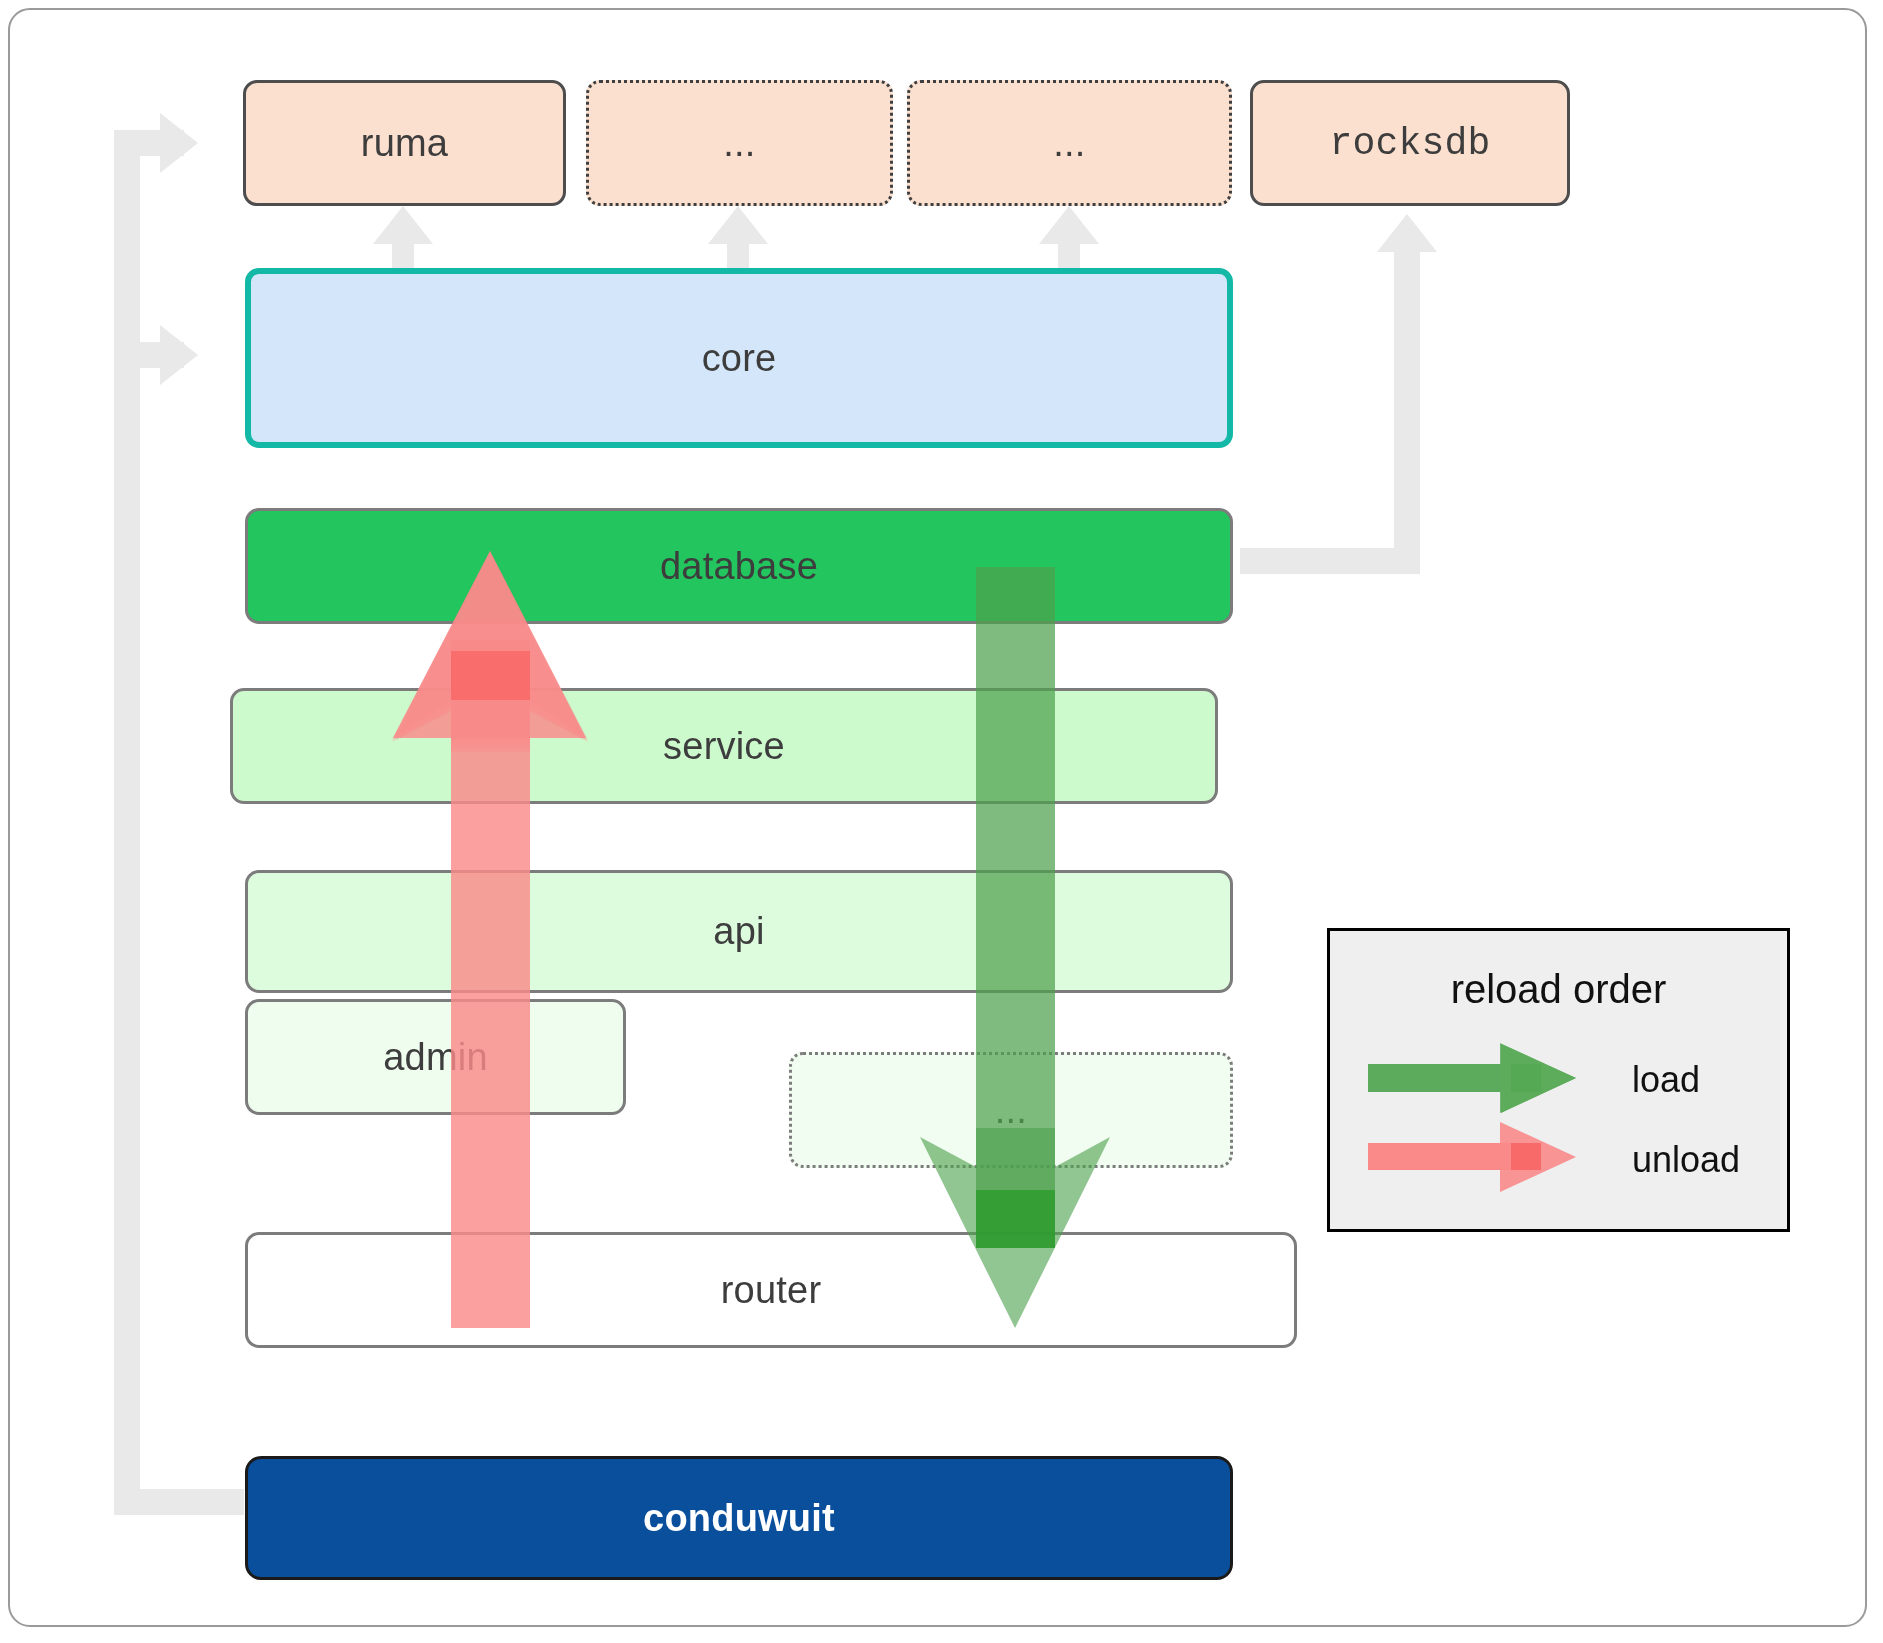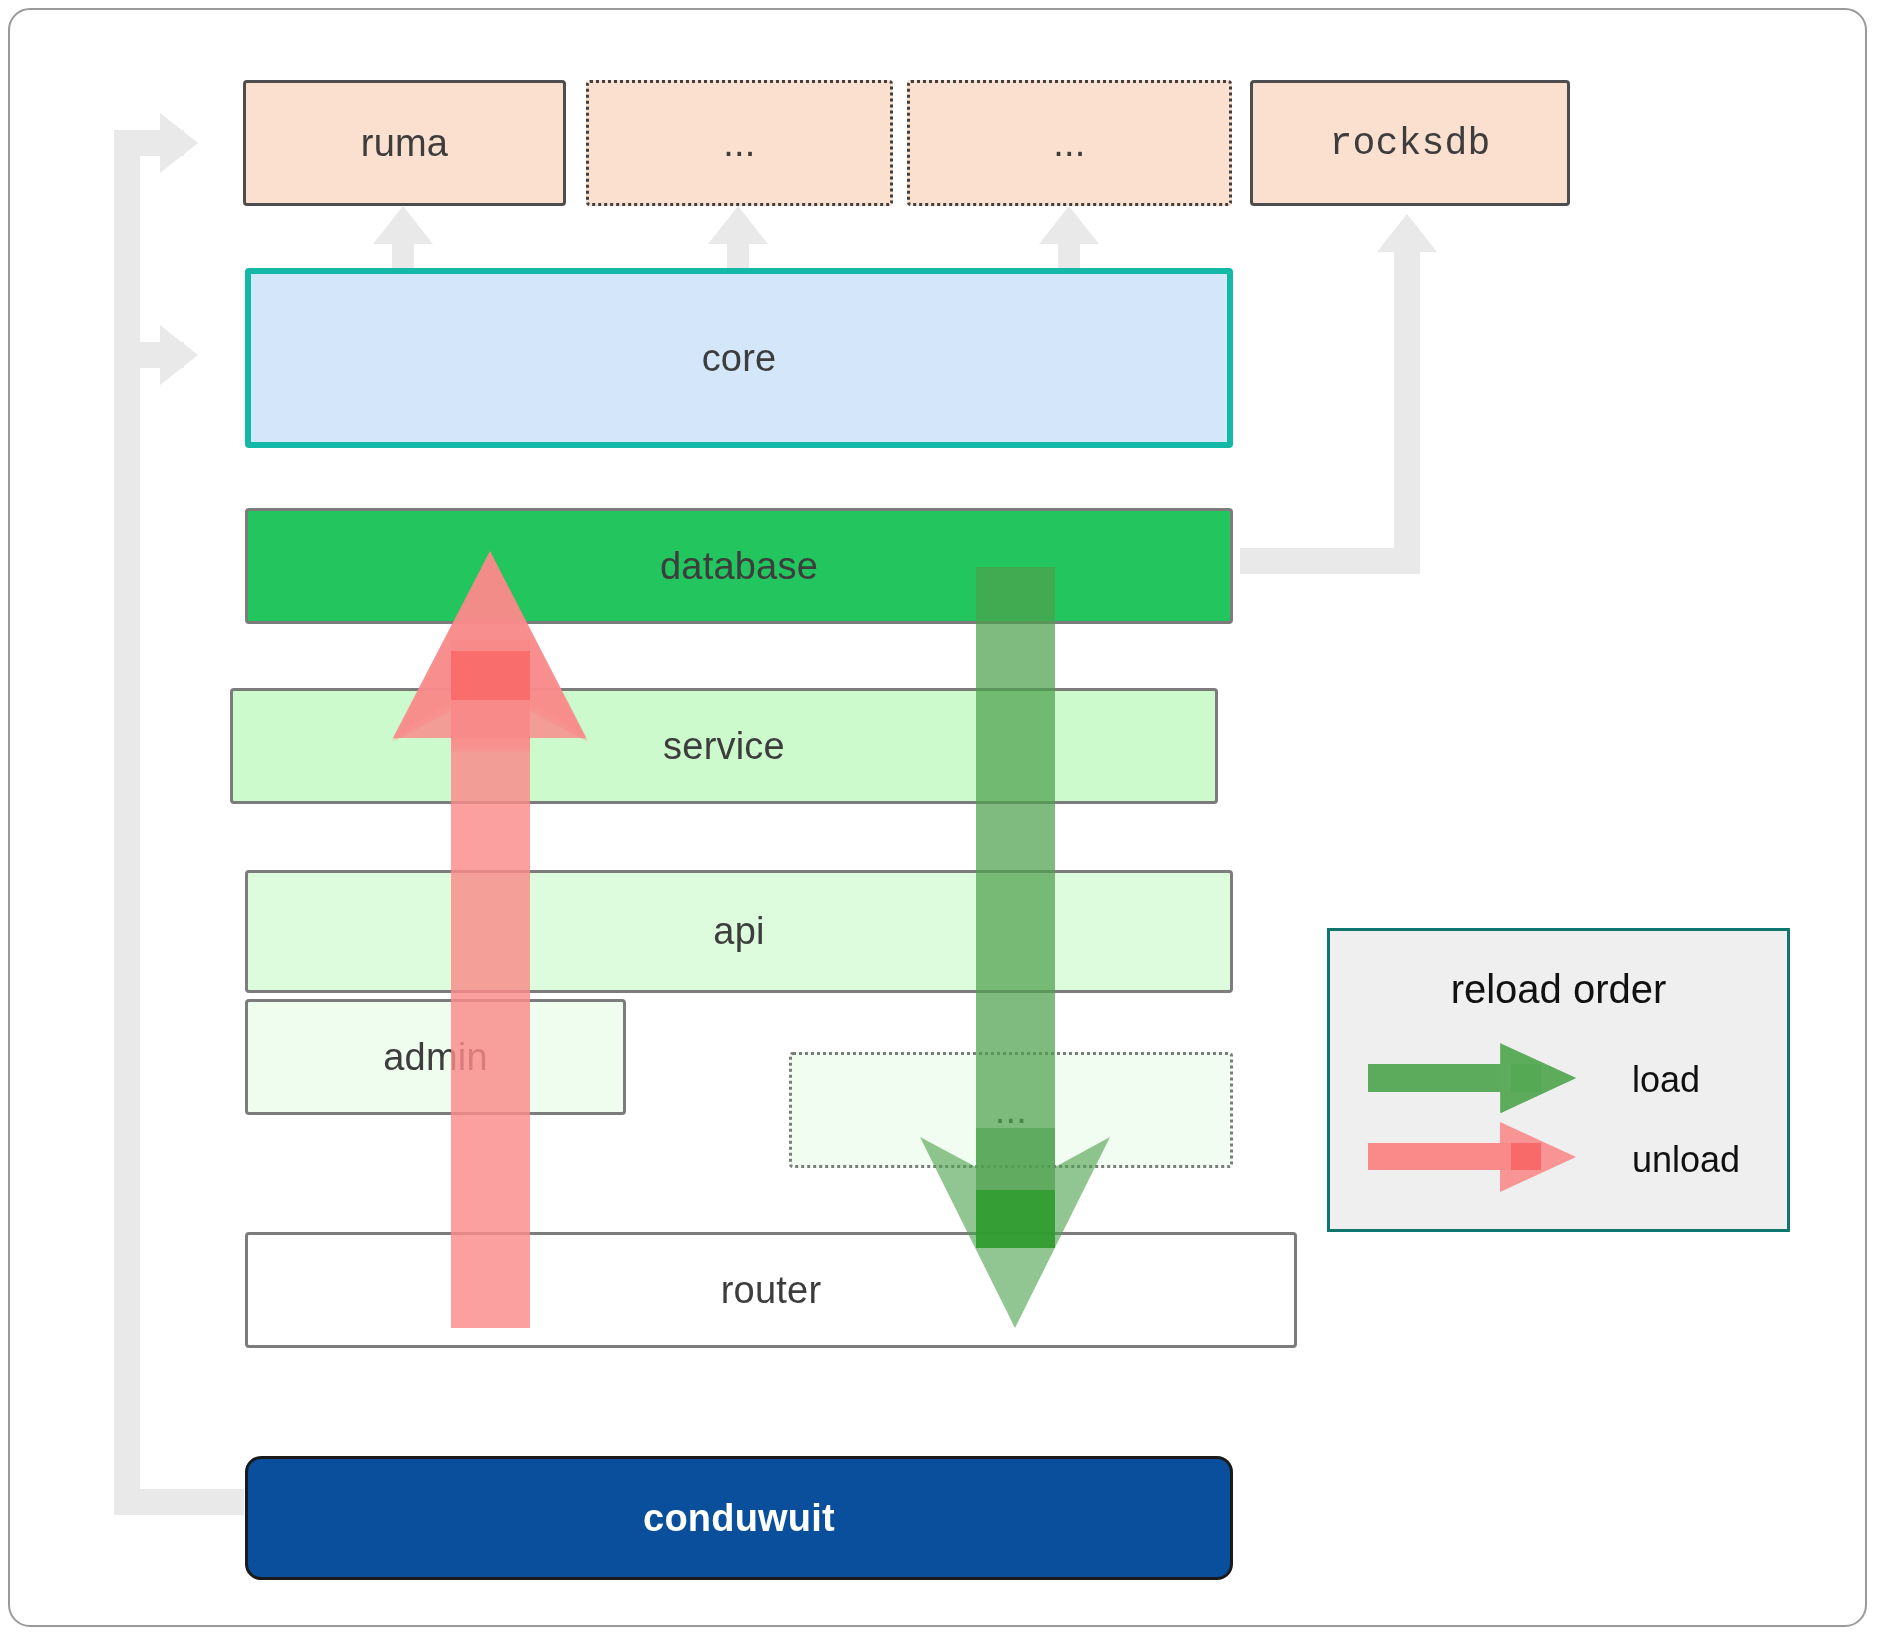--- a/index.html
+++ b/index.html
@@ -27,21 +27,21 @@
     box-sizing: border-box;
     background: #ffffff;
   }
 
   .box {
     position: absolute;
     box-sizing: border-box;
     display: flex;
     align-items: center;
     justify-content: center;
-    border-radius: 4px;
+    border-radius: 14px;
     font-size: 38px;
     color: #3d3d3d;
     letter-spacing: 0.2px;
   }
 
   
   .dep {
     background: #fce0cf;
     border: 3px solid #4d4d4d;
   }
@@ -97,21 +97,21 @@
     height: 0;
     border-left: 30px solid transparent;
     border-right: 30px solid transparent;
     border-bottom: 38px solid #e9e9e9;
   }
 
   
   #legend {
     position: absolute;
     background: #efefef;
-    border: 3px solid #0f766e;
+    border: 3px solid #000000;
     box-sizing: border-box;
   }
   #legend-title {
     position: absolute;
     left: 0;
     top: 36px;
     width: 100%;
     text-align: center;
     font-size: 40px;
     color: #111111;

